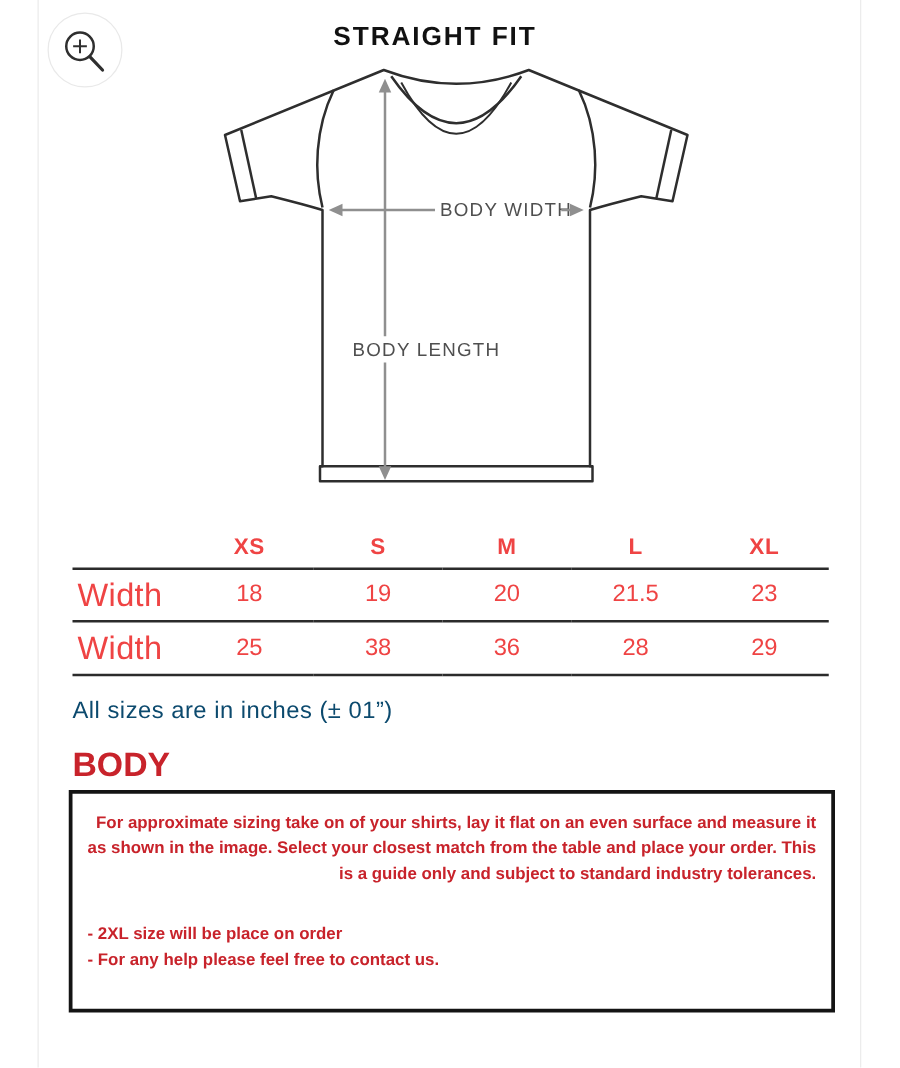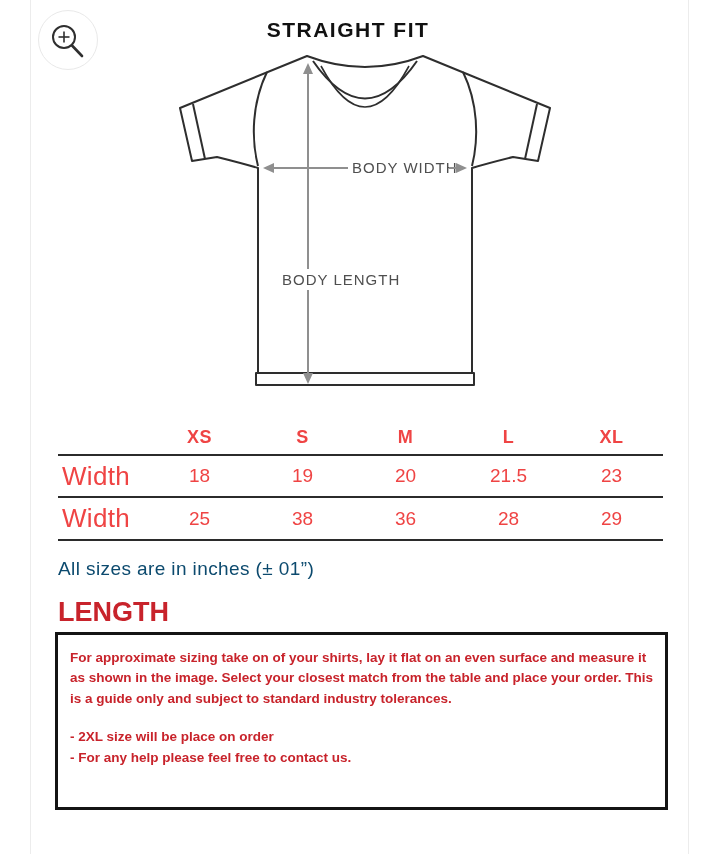--- a/index.html
+++ b/index.html
@@ -73,21 +73,22 @@
 
   .notes-box {
     position: absolute; left: 55px; top: 632px;
     width: 613px; height: 178px;
     border: 3px solid #141414; background: #ffffff;
     padding: 13px 12px 10px 12px;
     color: #c8232b;
   }
   .notes-box .para {
     font-size: 13.5px; font-weight: bold; line-height: 1.5;
-    margin-bottom: 17px;
+    margin-bottom: 27px;
+    text-align: right;
   }
   .notes-box .bullet {
     font-size: 13.5px; font-weight: bold; line-height: 1.56;
   }
 </style>
 </head>
 <body>
 
 <div class="stage">
 
@@ -179,21 +180,21 @@
         <td>38</td>
         <td>36</td>
         <td>28</td>
         <td>29</td>
       </tr>
     </tbody>
   </table>
 
   <p class="sizes-footnote">All sizes are in inches (± 01”)</p>
 
-  <h2 class="notes-heading">LENGTH</h2>
+  <h2 class="notes-heading">BODY</h2>
 
   <div class="notes-box">
     <p class="para">For approximate sizing take on of your shirts, lay it flat on an even surface and measure it as shown in the image. Select your closest match from the table and place your order. This is a guide only and subject to standard industry tolerances.</p>
     <div class="bullet">- 2XL size will be place on order</div>
     <div class="bullet">- For any help please feel free to contact us.</div>
   </div>
 
 </div>
 
 </body></html>

